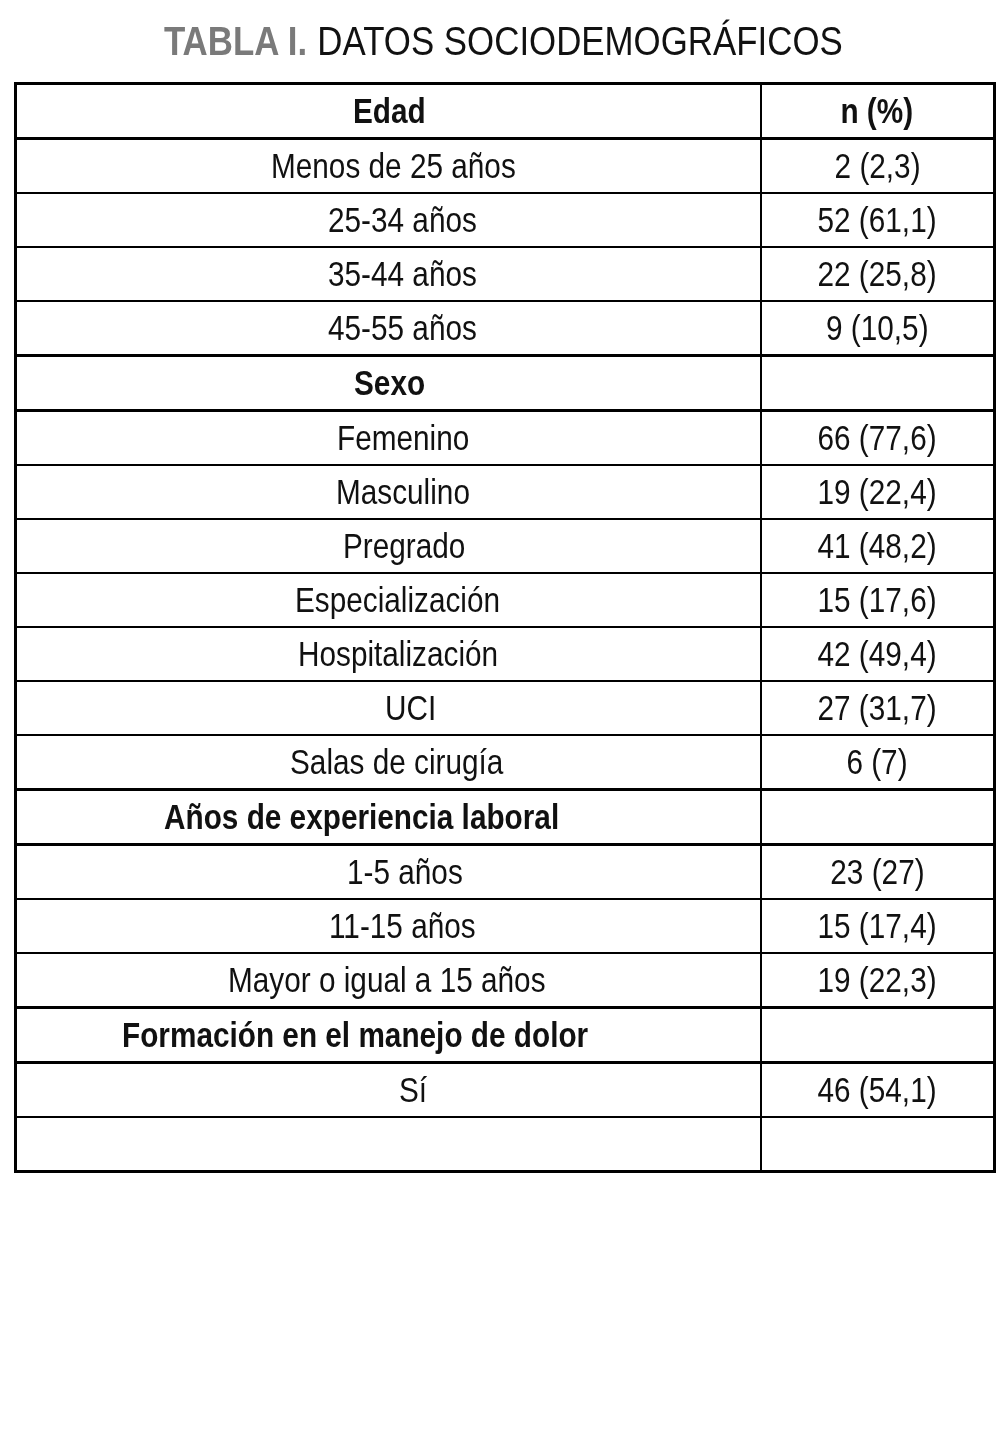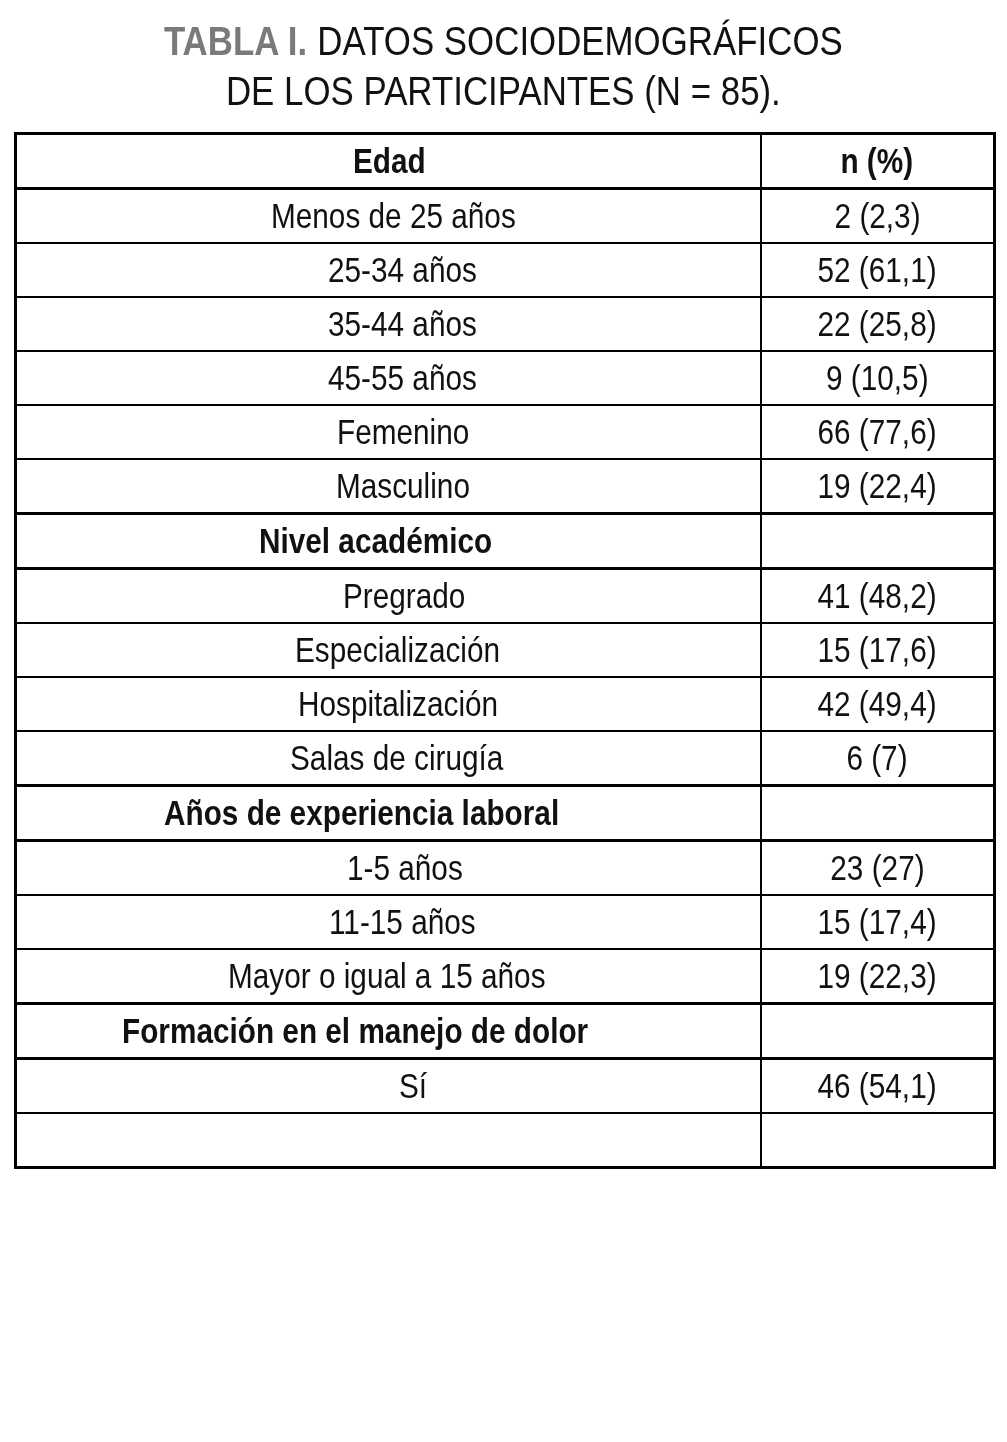--- a/index.html
+++ b/index.html
@@ -84,23 +84,20 @@
 <body>
 
 <div class="page">
 
   <div class="caption">
     <div>
       <span class="cnd-c">
         <span class="caption-label">TABLA I.</span><span>DATOS SOCIODEMOGRÁFICOS</span>
       </span>
     </div>
-    <div>
-      <span class="cnd-c">DE LOS PARTICIPANTES (N = 85).</span>
-    </div>
   </div>
 
   <table class="data-table">
     <colgroup>
         <col class="c-label">
         <col class="c-value">
       </colgroup>
     <thead>
       <tr class="header-row">
         <th class="col-label"><span class="cnd">Edad</span></th>
@@ -117,43 +114,47 @@
         <td class="col-value"><span class="cnd-c">52 (61,1)</span></td>
       </tr>
       <tr class="data-row">
         <td class="col-label"><span class="cnd">35-44 años</span></td>
         <td class="col-value"><span class="cnd-c">22 (25,8)</span></td>
       </tr>
       <tr class="data-row">
         <td class="col-label"><span class="cnd">45-55 años</span></td>
         <td class="col-value"><span class="cnd-c">9 (10,5)</span></td>
       </tr>
+      <tr class="section-row">
+        <td class="col-label"><span class="cnd">Sexo</span></td>
+        <td class="col-value"><span class="cnd-c"></span></td>
+      </tr>
       <tr class="data-row">
         <td class="col-label"><span class="cnd">Femenino</span></td>
         <td class="col-value"><span class="cnd-c">66 (77,6)</span></td>
       </tr>
       <tr class="data-row">
         <td class="col-label"><span class="cnd">Masculino</span></td>
         <td class="col-value"><span class="cnd-c">19 (22,4)</span></td>
-      </tr>
-      <tr class="section-row">
-        <td class="col-label"><span class="cnd">Nivel académico</span></td>
-        <td class="col-value"><span class="cnd-c"></span></td>
       </tr>
       <tr class="data-row">
         <td class="col-label"><span class="cnd">Pregrado</span></td>
         <td class="col-value"><span class="cnd-c">41 (48,2)</span></td>
       </tr>
       <tr class="data-row">
         <td class="col-label"><span class="cnd">Especialización</span></td>
         <td class="col-value"><span class="cnd-c">15 (17,6)</span></td>
       </tr>
       <tr class="data-row">
         <td class="col-label"><span class="cnd">Hospitalización</span></td>
         <td class="col-value"><span class="cnd-c">42 (49,4)</span></td>
+      </tr>
+      <tr class="data-row">
+        <td class="col-label"><span class="cnd">UCI</span></td>
+        <td class="col-value"><span class="cnd-c">27 (31,7)</span></td>
       </tr>
       <tr class="data-row">
         <td class="col-label"><span class="cnd">Salas de cirugía</span></td>
         <td class="col-value"><span class="cnd-c">6 (7)</span></td>
       </tr>
       <tr class="section-row">
         <td class="col-label"><span class="cnd">Años de experiencia laboral</span></td>
         <td class="col-value"><span class="cnd-c"></span></td>
       </tr>
       <tr class="data-row">

